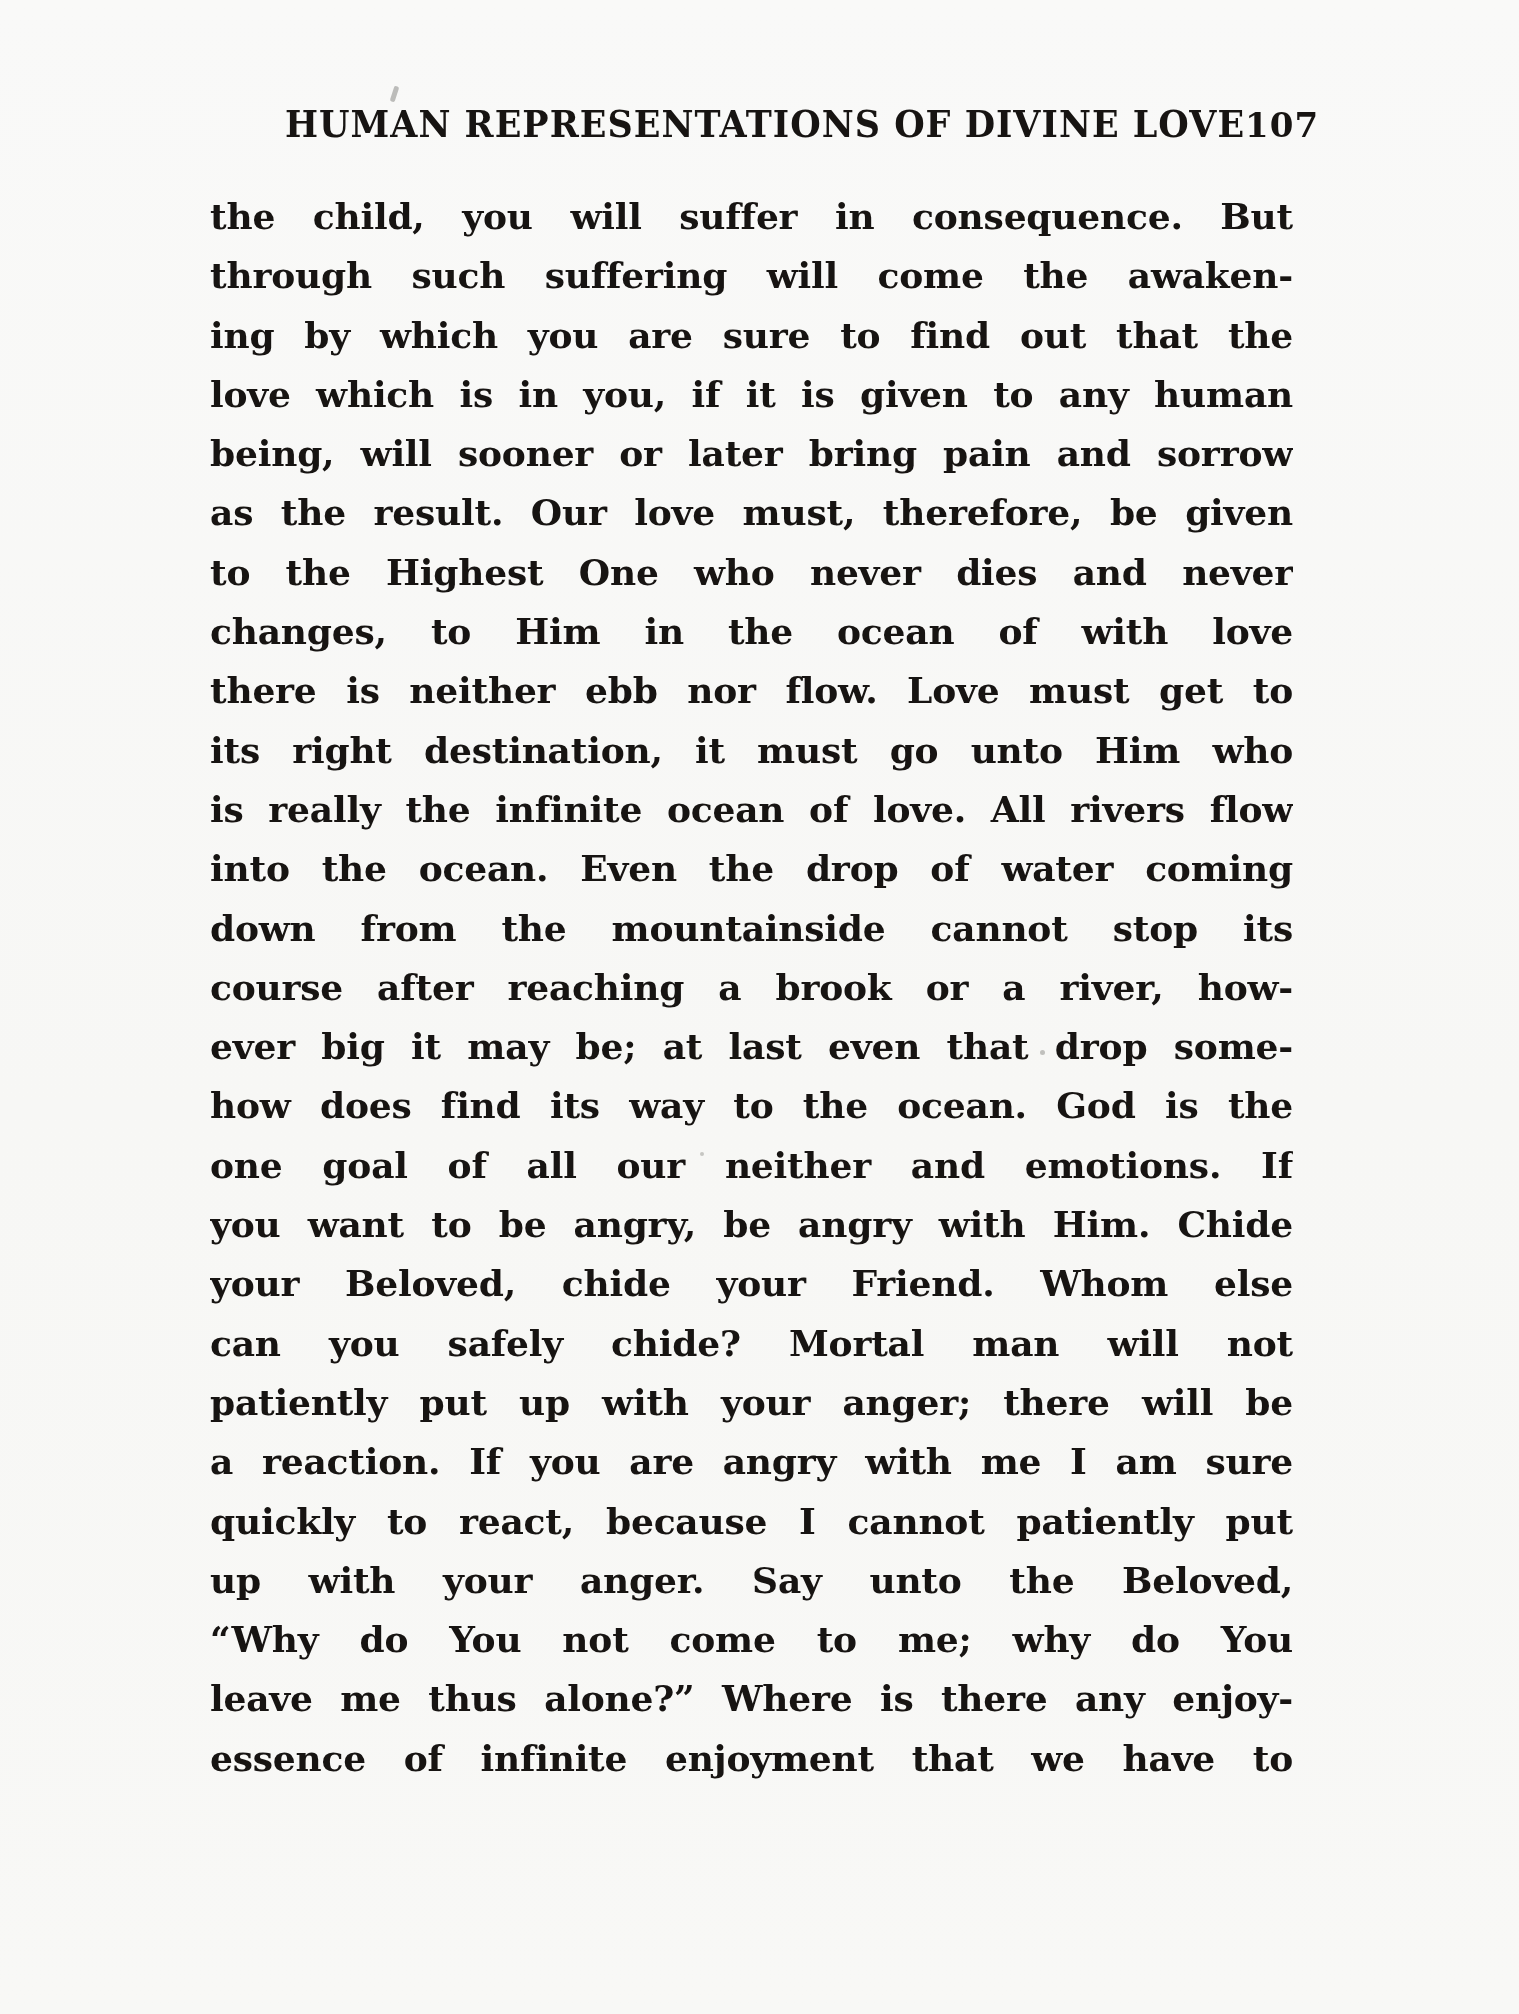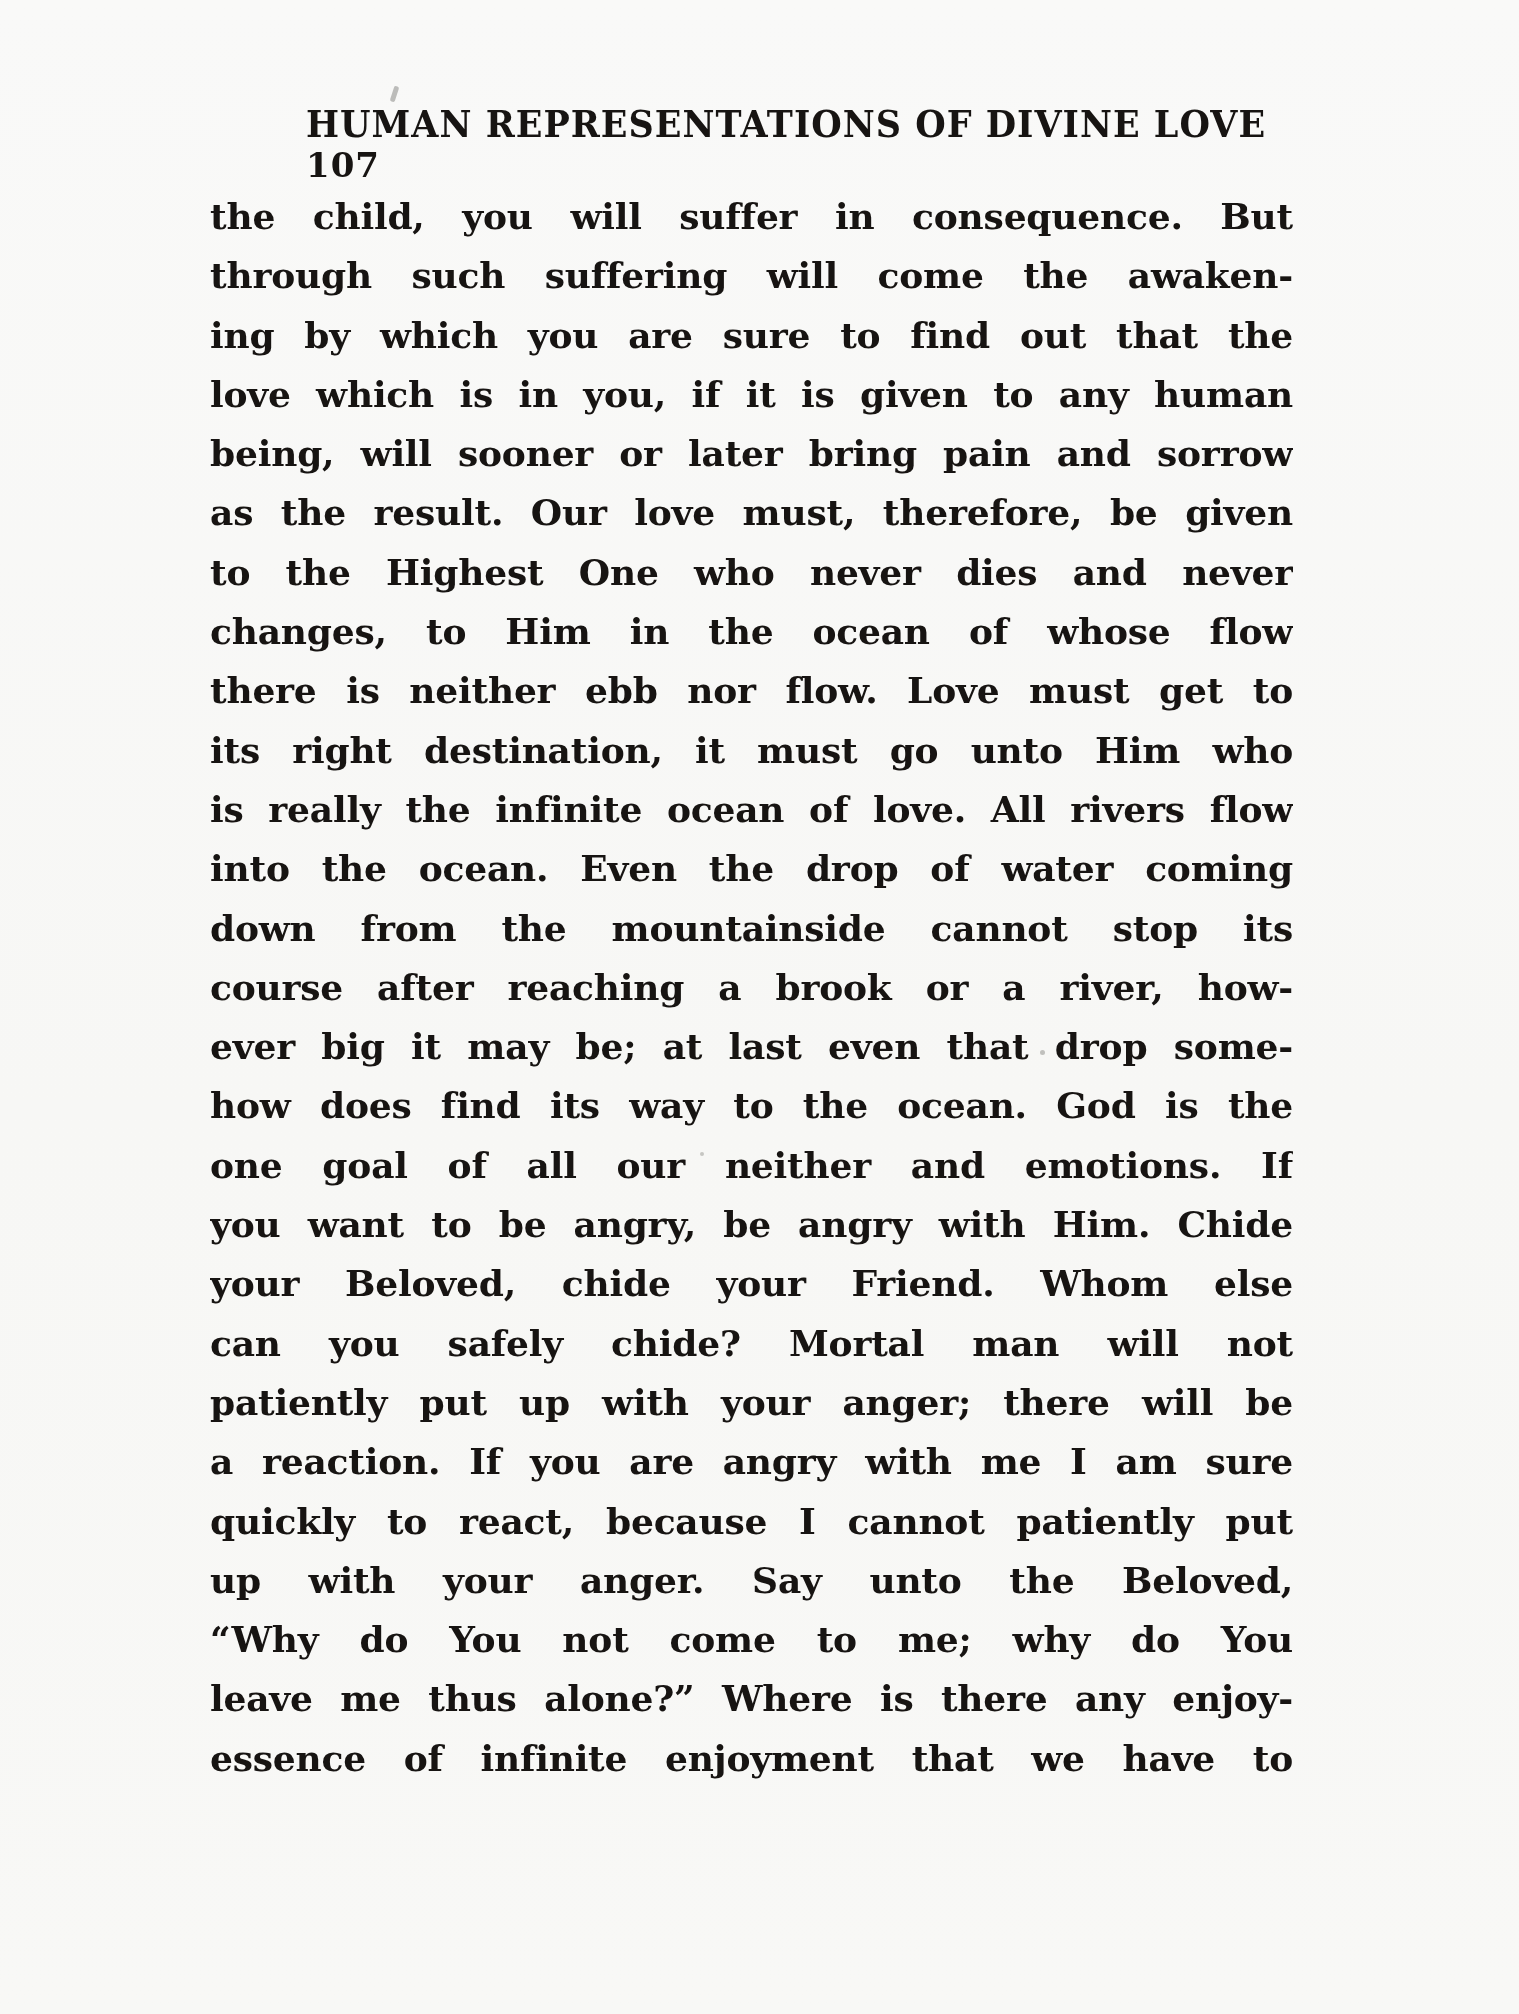--- a/index.html
+++ b/index.html
@@ -12,24 +12,23 @@
     overflow: hidden;
     font-family: "DejaVu Serif", "Liberation Serif", serif;
     color: #171412;
   }
   .running-header {
     position: absolute;
     left: 306px;
     top: 104px;
     width: 992px;
     display: flex;
-    justify-content: flex-start;
+    justify-content: center;
     align-items: baseline;
     white-space: nowrap;
-    flex-direction: column;
   }
   .running-title {
     font-size: 35px;
     font-weight: 700;
     letter-spacing: 1px;
     transform: scaleY(1.04);
     transform-origin: left bottom;
   }
   .page-number {
     font-size: 34px;
@@ -79,21 +78,21 @@
   </div>
 
   <div class="body-text" id="body-text">
       <div class="text-line">the child, you will suffer in consequence. But</div>
       <div class="text-line">through such suffering will come the awaken-</div>
       <div class="text-line">ing by which you are sure to find out that the</div>
       <div class="text-line">love which is in you, if it is given to any human</div>
       <div class="text-line">being, will sooner or later bring pain and sorrow</div>
       <div class="text-line">as the result. Our love must, therefore, be given</div>
       <div class="text-line">to the Highest One who never dies and never</div>
-      <div class="text-line">changes, to Him in the ocean of whose flow</div>
+      <div class="text-line">changes, to Him in the ocean of with love</div>
       <div class="text-line">there is neither ebb nor flow. Love must get to</div>
       <div class="text-line">its right destination, it must go unto Him who</div>
       <div class="text-line">is really the infinite ocean of love. All rivers flow</div>
       <div class="text-line">into the ocean. Even the drop of water coming</div>
       <div class="text-line">down from the mountainside cannot stop its</div>
       <div class="text-line">course after reaching a brook or a river, how-</div>
       <div class="text-line">ever big it may be; at last even that drop some-</div>
       <div class="text-line">how does find its way to the ocean. God is the</div>
       <div class="text-line">one goal of all our neither and emotions. If</div>
       <div class="text-line">you want to be angry, be angry with Him. Chide</div>

